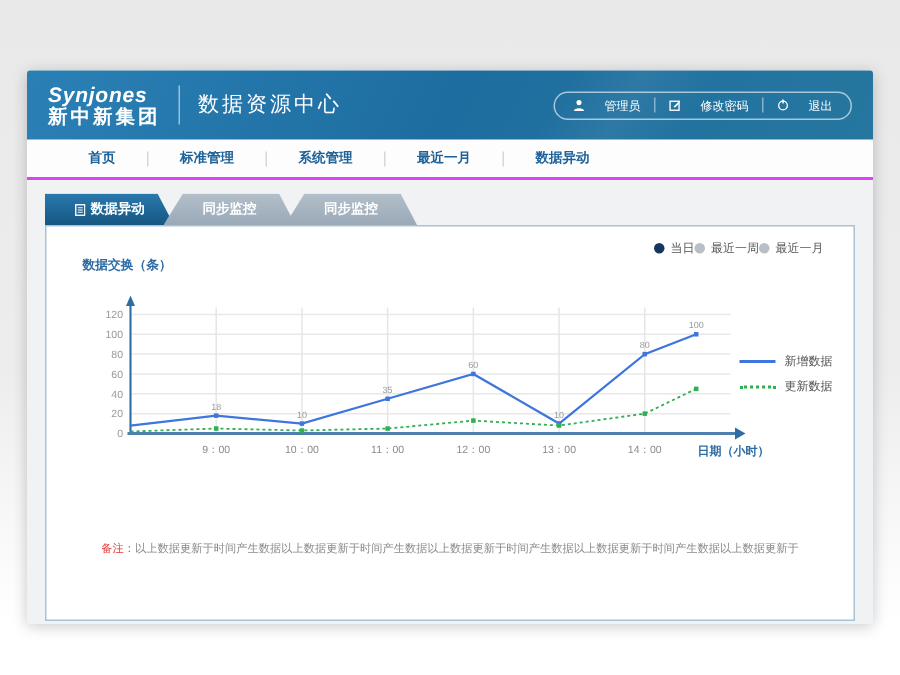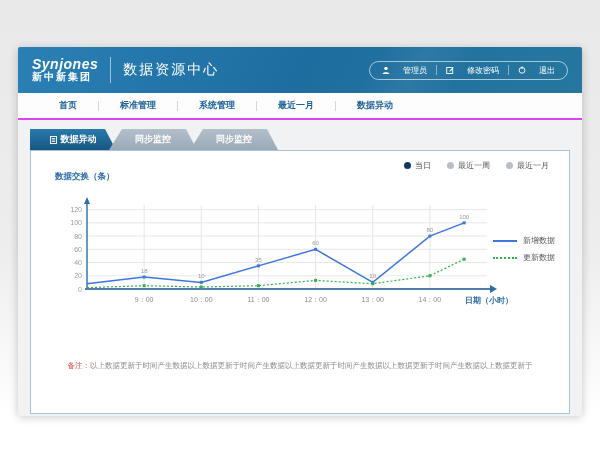--- a/index.html
+++ b/index.html
@@ -11,21 +11,21 @@
     background:#ffffff;border-radius:2px;box-shadow:0 2px 10px rgba(0,0,0,.22);}
   
   .header{position:relative;height:46px;display:flex;align-items:center;padding:0 14px;
     background:linear-gradient(115deg,#2a80b5 0%,#1e6da0 50%,#26779f 100%);
     border-radius:2px 2px 0 0;overflow:hidden;}
   .header::after{content:"";position:absolute;right:60px;top:-30px;width:220px;height:120px;
     background:linear-gradient(100deg,rgba(255,255,255,0) 30%,rgba(255,255,255,.06) 50%,rgba(255,255,255,0) 70%);
     transform:skewX(-25deg);pointer-events:none;}
   .logo{display:flex;flex-direction:column;line-height:1.05;color:#fff;}
   .logo-en{font-size:14px;font-weight:bold;letter-spacing:.5px;font-style:italic;}
-  .logo-cn{font-size:10px;font-weight:bold;letter-spacing:2px;}
+  .logo-cn{font-size:13px;font-weight:bold;letter-spacing:2px;}
   .hdr-sep{width:1px;height:26px;background:rgba(255,255,255,.55);margin:0 12px;}
   .app-title{color:#fff;font-size:14px;letter-spacing:2px;}
   .user-pill{margin-left:auto;display:flex;align-items:center;gap:9px;
     border:1px solid rgba(255,255,255,.6);border-radius:12px;padding:3px 12px;
     color:#fff;font-size:8px;position:relative;z-index:1;}
   .user-item{display:flex;align-items:center;gap:13px;cursor:pointer;white-space:nowrap;}
   .pill-sep{width:1px;height:10px;background:rgba(255,255,255,.45);}
   .ico{display:inline-flex;align-items:center;}
   
   .nav{height:25px;display:flex;align-items:center;background:#fdfdfd;
@@ -38,21 +38,21 @@
   .tab{height:21px;line-height:21px;font-size:9px;font-weight:bold;color:#fff;
     text-align:center;cursor:pointer;white-space:nowrap;}
   .tab.active{width:86px;background:linear-gradient(180deg,#2a79ae,#175681);
     clip-path:polygon(0 0,calc(100% - 11px) 0,100% 100%,0 100%);
     display:flex;align-items:center;justify-content:center;gap:4px;}
   .tab.inactive{width:88px;background:linear-gradient(180deg,#b3bfca,#9aa9b8);
     clip-path:polygon(13px 0,calc(100% - 11px) 0,100% 100%,0 100%);margin-left:-7px;}
   
   .panel{position:absolute;left:12px;top:30px;width:538px;height:262px;
     background:#fff;border:1px solid #a9c3d6;}
-  .radio-group{position:absolute;top:9px;right:20px;display:flex;gap:16px;align-items:center;}
+  .radio-group{position:absolute;top:9px;right:20px;display:flex;align-items:center;}
   .radio{display:flex;align-items:center;gap:4px;font-size:8px;color:#555;cursor:pointer;}
   .dot{width:7px;height:7px;border-radius:50%;background:#b9bfc6;}
   .dot.on{background:#17365d;}
   .y-title{position:absolute;left:24px;top:20px;font-size:8.5px;font-weight:bold;color:#2e6da4;}
   .chart-wrap{position:absolute;left:14px;top:38px;width:470px;height:124px;}
   svg text{font-family:"Liberation Sans","DejaVu Sans",sans-serif;}
   .legend{position:absolute;right:14px;top:84px;display:flex;flex-direction:column;gap:6px;}
   .legend-item{display:flex;align-items:center;gap:6px;cursor:pointer;}
   .legend-line{width:24px;height:0;}
   .legend-label{font-size:8px;color:#555;}

